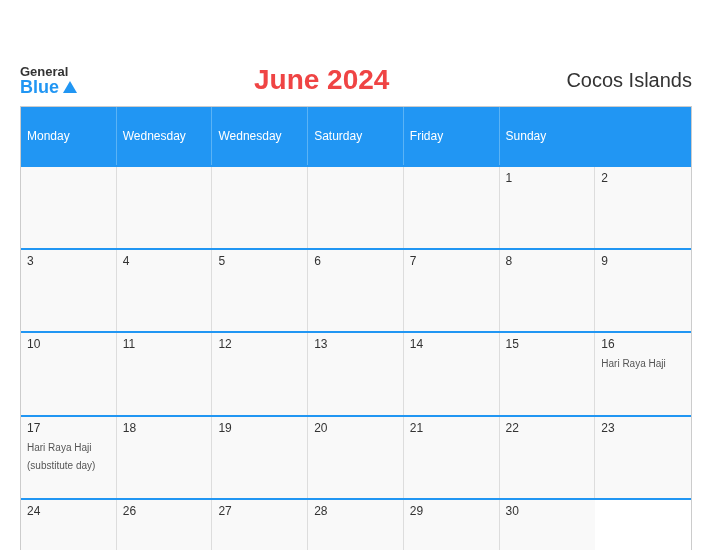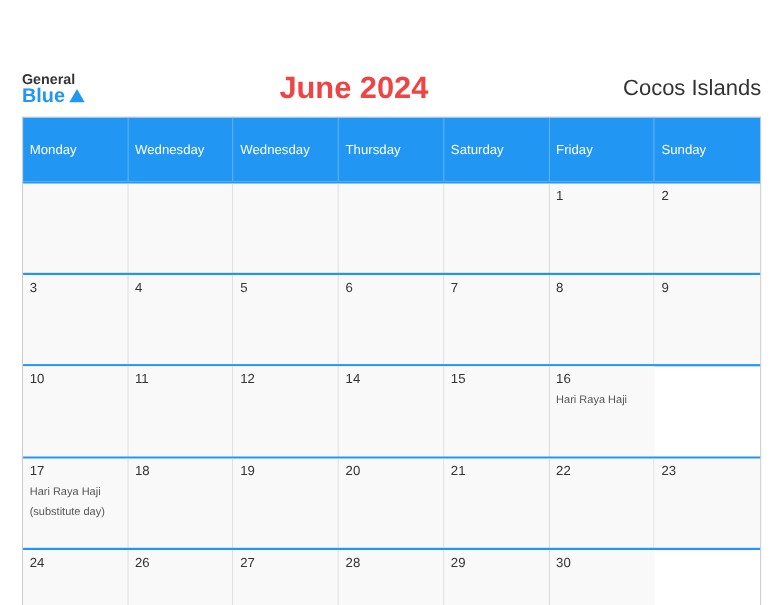--- a/index.html
+++ b/index.html
@@ -154,21 +154,20 @@
     <div class="title">June 2024</div>
     <div class="region">Cocos Islands</div>
   </div>
 
   <div class="calendar">
 
     <div class="day-headers">
       <div class="day-header">Monday</div>
       <div class="day-header">Wednesday</div>
       <div class="day-header">Wednesday</div>
-      <div class="day-header">Thursday</div>
       <div class="day-header">Saturday</div>
       <div class="day-header">Friday</div>
       <div class="day-header">Sunday</div>
     </div>
 
     <div class="weeks">
 
       <div class="week-row">
         <div class="day-cell empty"></div>
         <div class="day-cell empty"></div>
@@ -211,20 +210,23 @@
         <div class="day-cell">
           <span class="day-number">10</span>
         </div>
         <div class="day-cell">
           <span class="day-number">11</span>
         </div>
         <div class="day-cell">
           <span class="day-number">12</span>
         </div>
         <div class="day-cell">
+          <span class="day-number">13</span>
+        </div>
+        <div class="day-cell">
           <span class="day-number">14</span>
         </div>
         <div class="day-cell">
           <span class="day-number">15</span>
         </div>
         <div class="day-cell">
           <span class="day-number">16</span>
           <span class="holiday-text">Hari Raya Haji</span>
         </div>
       </div>

